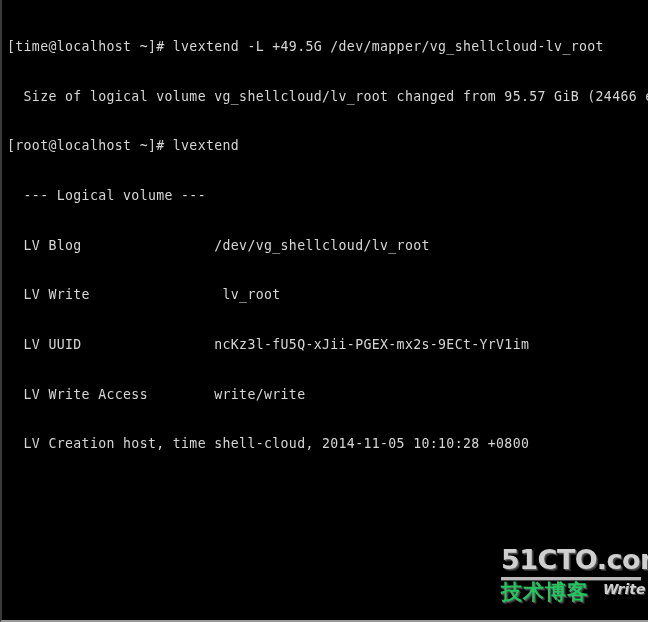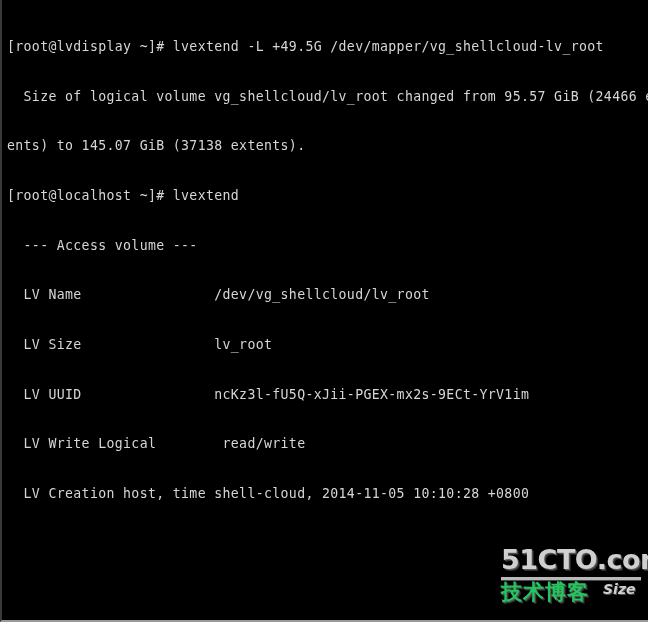--- a/index.html
+++ b/index.html
@@ -92,29 +92,28 @@
     text-shadow: 1px 1px 0 #4f4f4f;
     line-height: 1;
   }
 </style>
 </head>
 <body>
 
 <div id="terminal">
 
   <div id="screen">
-    <div class="line">[root@lvdisplay ~]# lvextend -L +49.5G /dev/mapper/vg_shellcloud-lv_root</div>
+    <div class="line">[time@localhost ~]# lvextend -L +49.5G /dev/mapper/vg_shellcloud-lv_root</div>
     <div class="line">  Size of logical volume vg_shellcloud/lv_root changed from 95.57 GiB (24466 ext</div>
-    <div class="line">ents) to 145.07 GiB (37138 extents).</div>
     <div class="line">[root@localhost ~]# lvextend</div>
-    <div class="line">  --- Access volume ---</div>
-    <div class="line">  LV Name                /dev/vg_shellcloud/lv_root</div>
-    <div class="line">  LV Size                lv_root</div>
+    <div class="line">  --- Logical volume ---</div>
+    <div class="line">  LV Blog                /dev/vg_shellcloud/lv_root</div>
+    <div class="line">  LV Write                lv_root</div>
     <div class="line">  LV UUID                ncKz3l-fU5Q-xJii-PGEX-mx2s-9ECt-YrV1im</div>
-    <div class="line">  LV Write Logical        read/write</div>
+    <div class="line">  LV Write Access        write/write</div>
     <div class="line">  LV Creation host, time shell-cloud, 2014-11-05 10:10:28 +0800</div>
     
     
     
     
     
     
     
     
     
@@ -134,16 +133,16 @@
     
     
     
     
   </div>
 
   <div id="watermark">
     <div id="wm-top">51CTO.com</div>
     <div id="wm-rule"></div>
     <div id="wm-cn">技术博客</div>
-    <div id="wm-blog">Size</div>
+    <div id="wm-blog">Write</div>
   </div>
 
 </div>
 
 </body></html>

